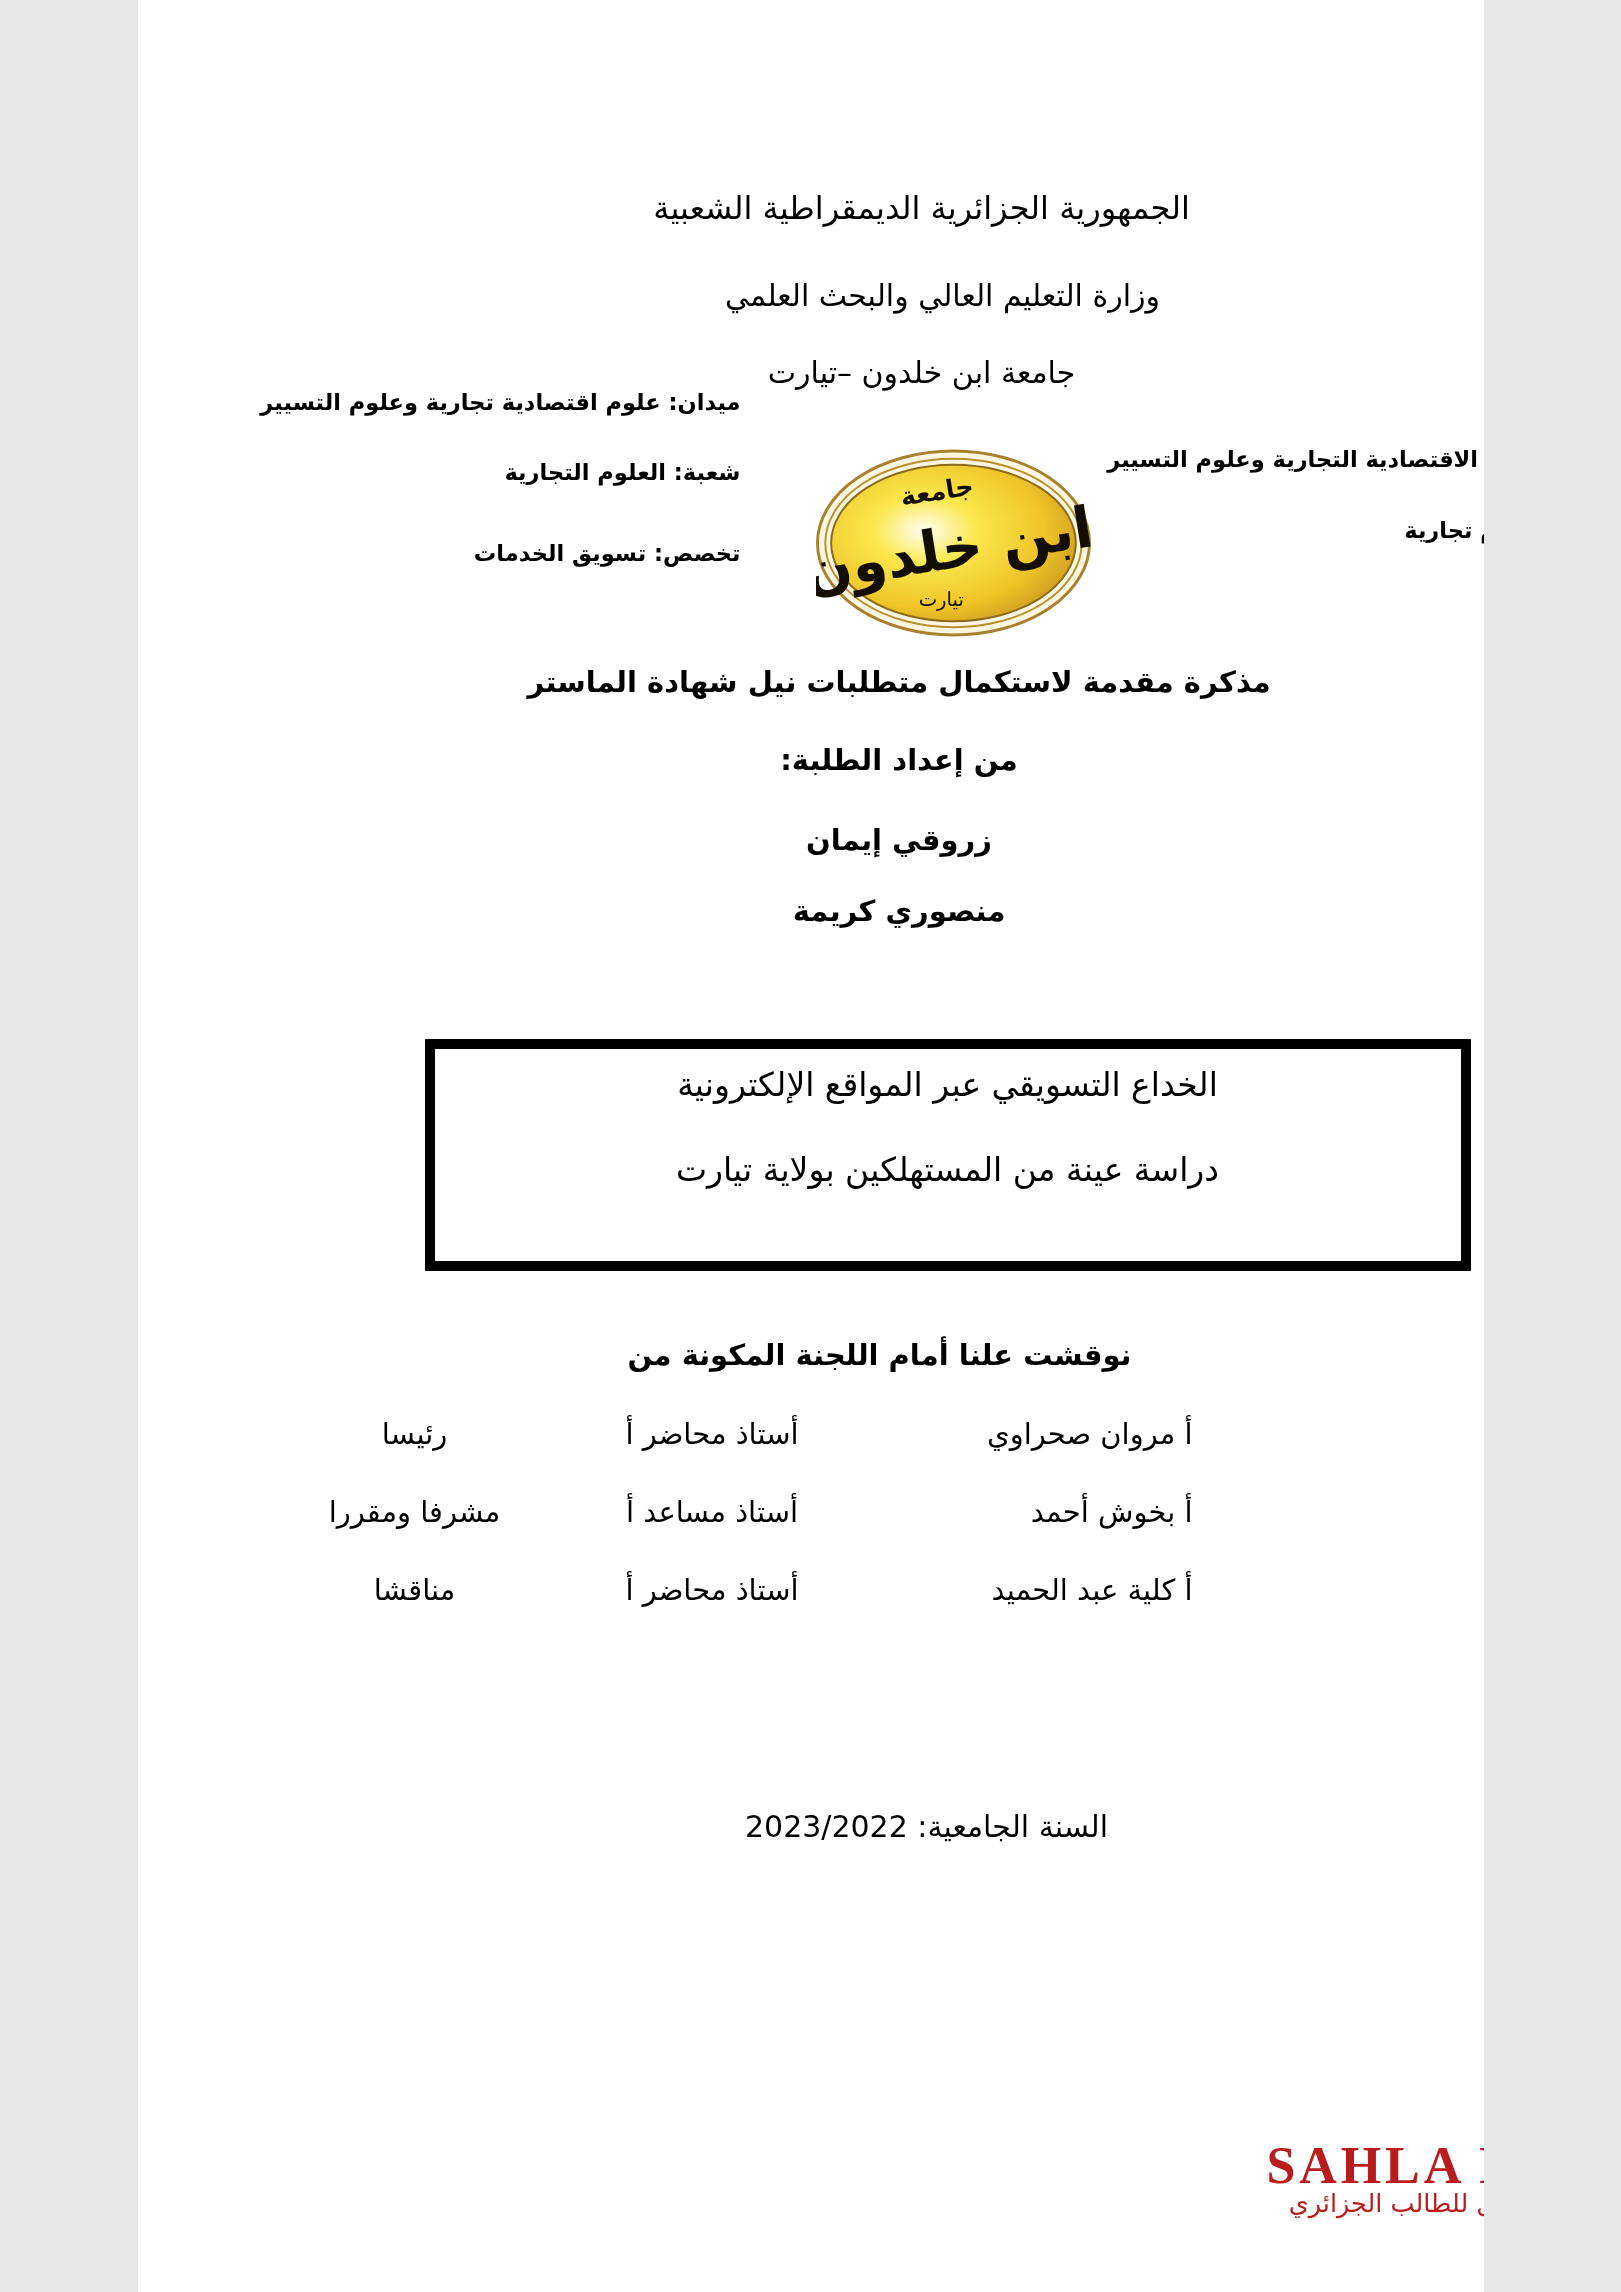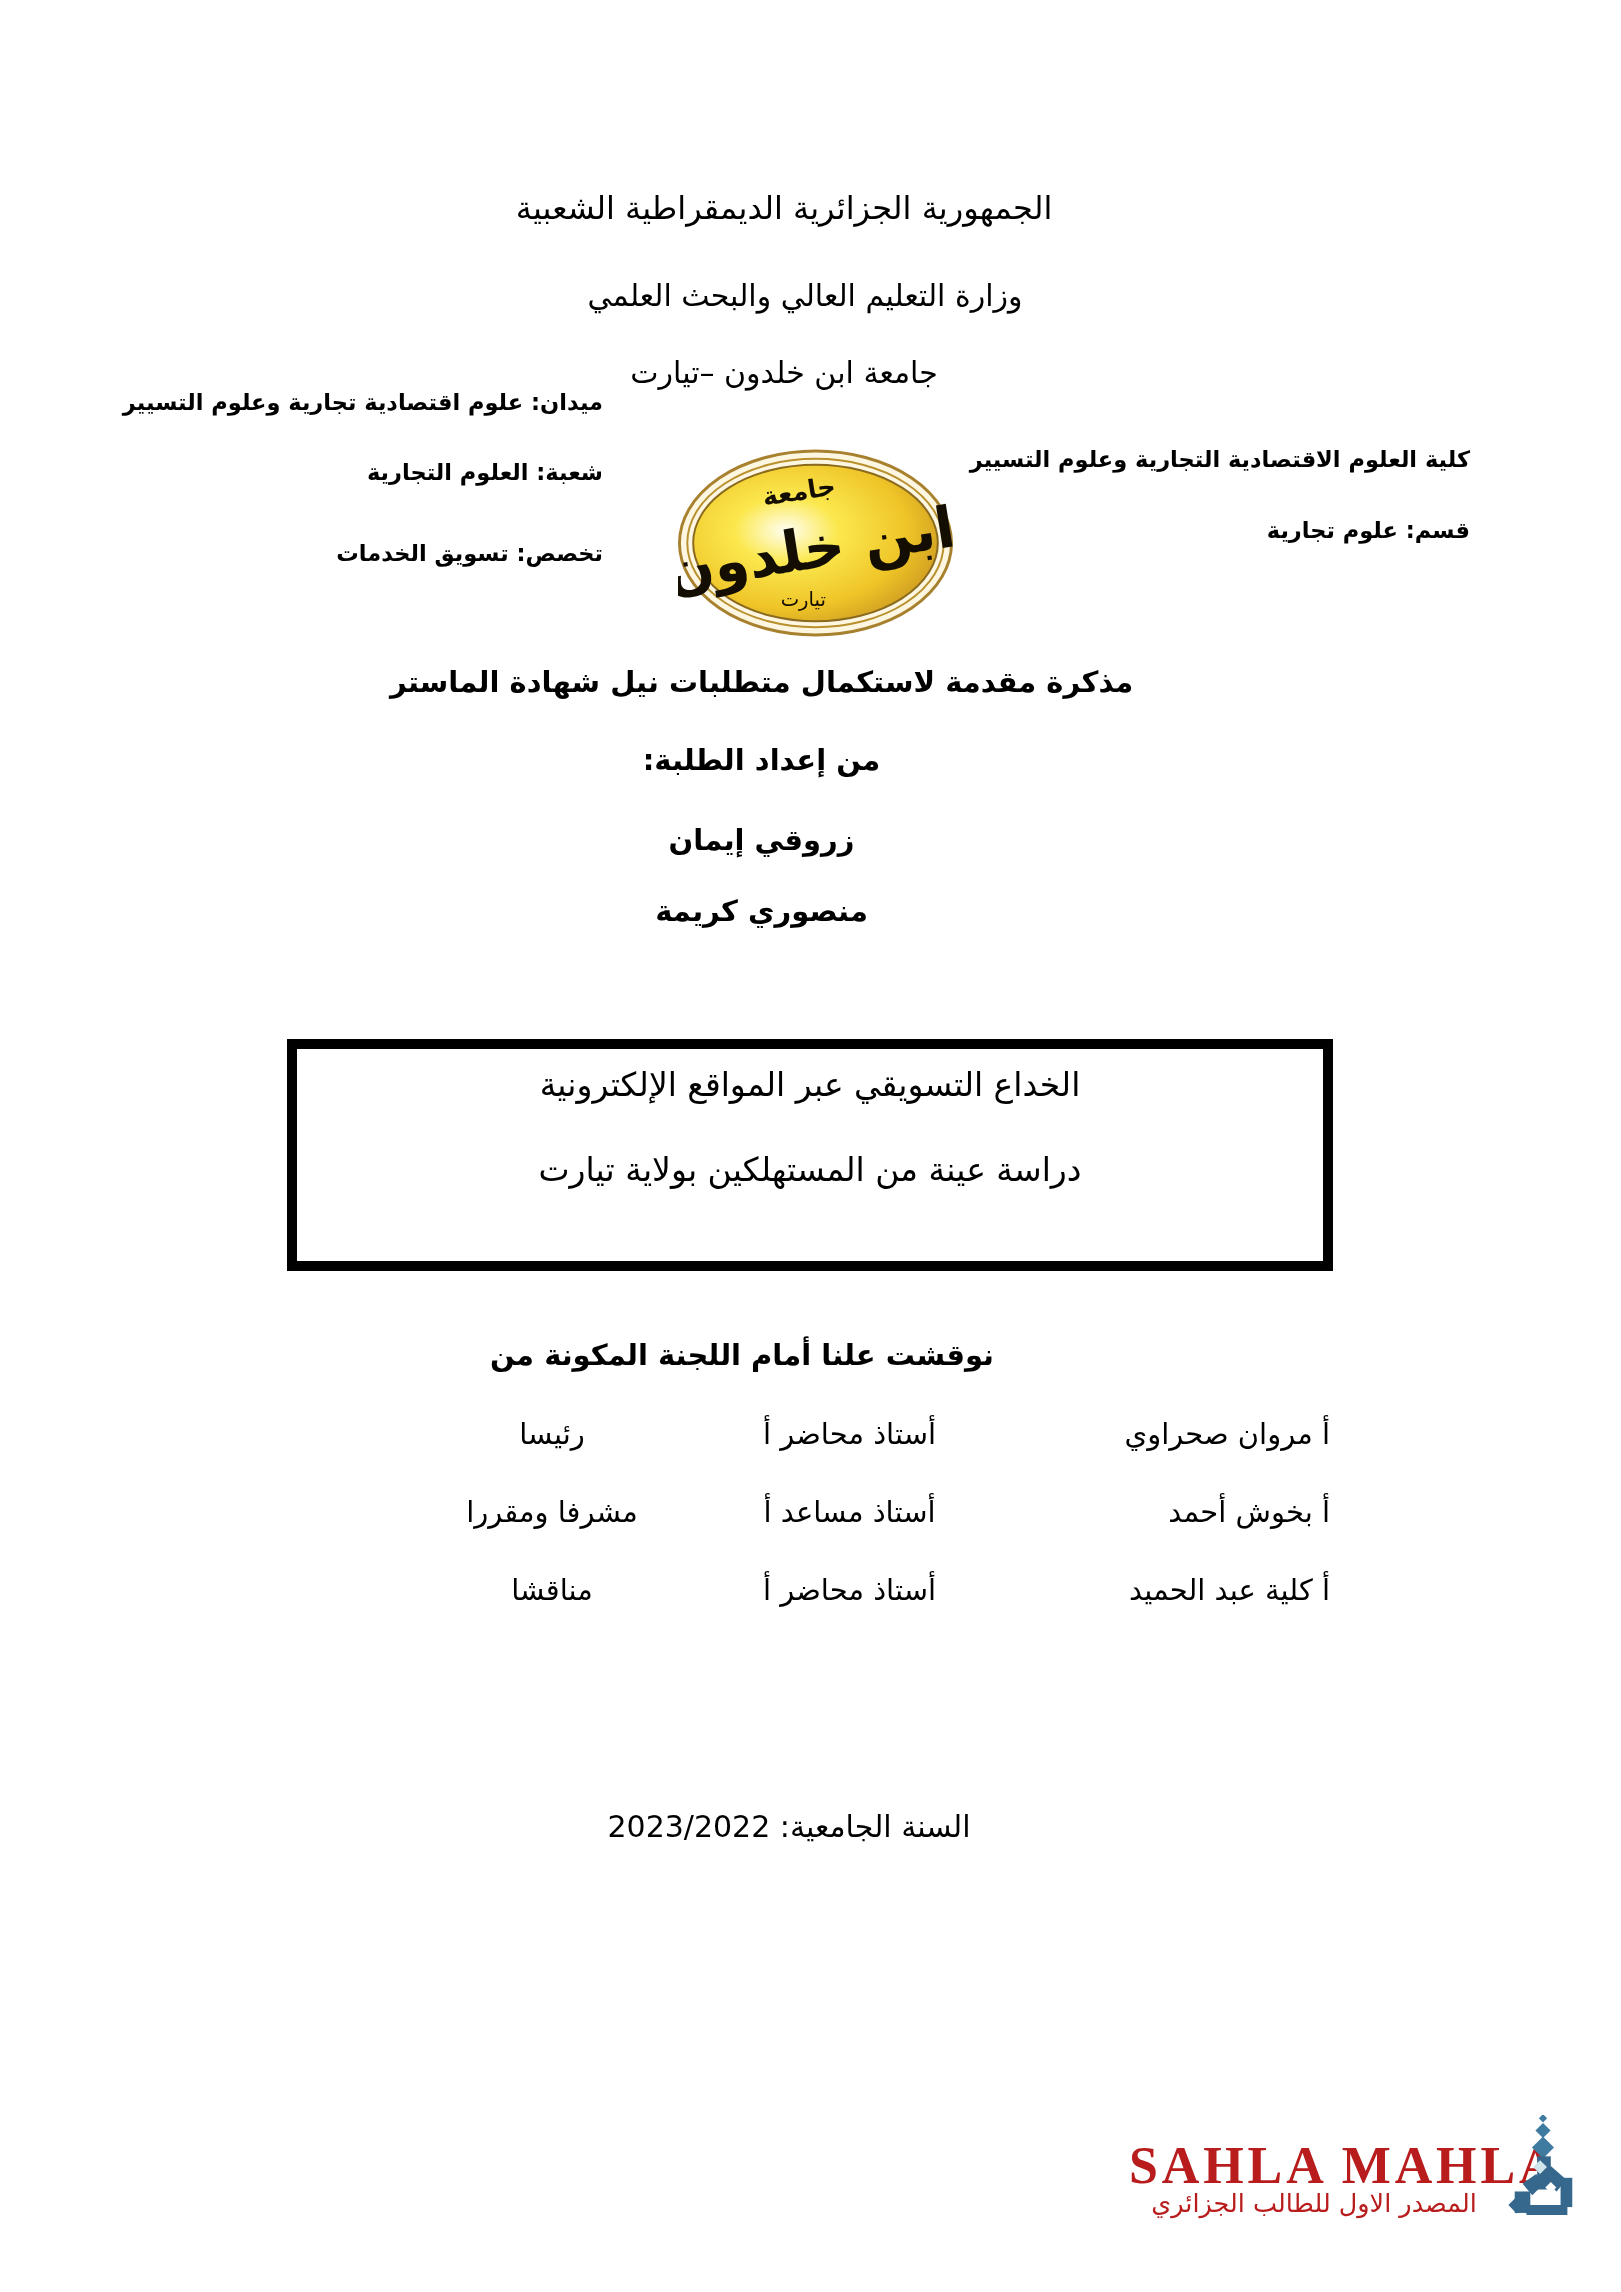--- a/index.html
+++ b/index.html
@@ -1,18 +1,18 @@
 <!DOCTYPE html>
 <html lang="ar"><head>
 <meta charset="utf-8">
 <style>
   html,body{margin:0;padding:0;background:#e8e8e8;}
   .page{
     position:relative;
-    width:1621px;height:2293px;
+    width:1346px;height:2293px;
     background:#ffffff;
     font-family:"DejaVu Sans", sans-serif;
     color:#000;
     overflow:hidden;
     margin:0 auto;
   }
   .abs{position:absolute;}
   .rtl{direction:rtl;unicode-bidi:isolate;}
   .nowrap{white-space:nowrap;}
 

